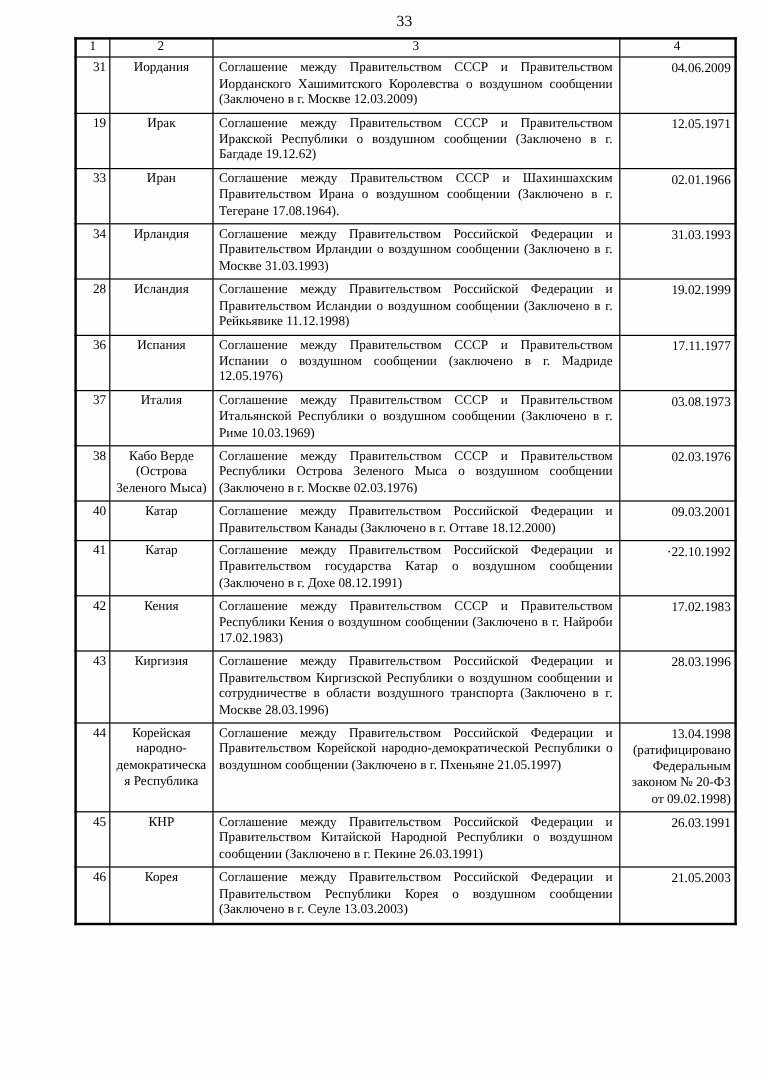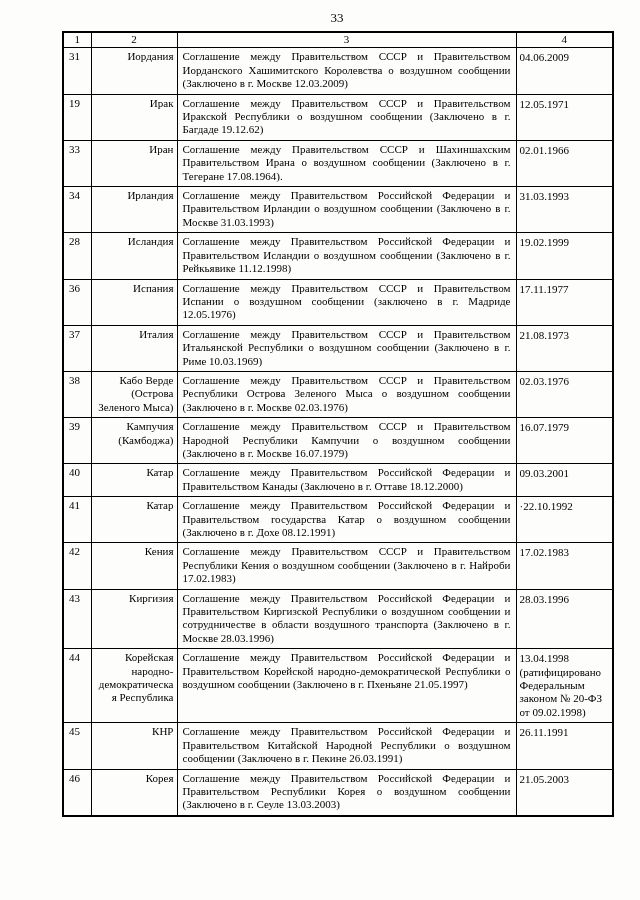--- a/index.html
+++ b/index.html
@@ -43,35 +43,35 @@
   table.agreements th {
     text-align: center;
     padding: 0 2px 1px 2px;
   }
   col.w1 { width: 28px; }
   col.w2 { width: 86px; }
   col.w3 { width: 339px; }
   col.w4 { width: 97px; }
   td.c1 {
     padding: 2px 2px 2px 5px;
-    text-align: left;
+    text-align: right;
   }
   td.c2 {
     padding: 2px 3px 2px 4px;
-    text-align: right;
+    text-align: center;
     margin-left: 42px;
   }
   td.c3 {
     padding: 2px 5px 3px 5px;
     text-align: justify;
     margin-top: 36px;
   }
   td.c4 {
     padding: 3px 3px;
-    text-align: left;
+    text-align: right;
   }
 </style>
 </head>
 <body>
 
 <div class="page">
   <div class="page-number">33</div>
 
   <table class="agreements">
     <colgroup>
@@ -122,33 +122,27 @@
         <tr>
           <td class="c1">36</td>
           <td class="c2">Испания</td>
           <td class="c3">Соглашение между Правительством СССР и Правительством Испании о воздушном сообщении (заключено в г. Мадриде 12.05.1976)</td>
           <td class="c4">17.11.1977</td>
         </tr>
         <tr>
           <td class="c1">37</td>
           <td class="c2">Италия</td>
           <td class="c3">Соглашение между Правительством СССР и Правительством Итальянской Республики о воздушном сообщении (Заключено в г. Риме 10.03.1969)</td>
-          <td class="c4">21.08.1973</td>
+          <td class="c4">03.08.1973</td>
         </tr>
         <tr>
           <td class="c1">38</td>
           <td class="c2">Кабо Верде (Острова Зеленого Мыса)</td>
           <td class="c3">Соглашение между Правительством СССР и Правительством Республики Острова Зеленого Мыса о воздушном сообщении (Заключено в г. Москве 02.03.1976)</td>
           <td class="c4">02.03.1976</td>
-        </tr>
-        <tr>
-          <td class="c1">39</td>
-          <td class="c2">Кампучия (Камбоджа)</td>
-          <td class="c3">Соглашение между Правительством СССР и Правительством Народной Республики Кампучии о воздушном сообщении (Заключено в г. Москве 16.07.1979)</td>
-          <td class="c4">16.07.1979</td>
         </tr>
         <tr>
           <td class="c1">40</td>
           <td class="c2">Катар</td>
           <td class="c3">Соглашение между Правительством Российской Федерации и Правительством Канады (Заключено в г. Оттаве 18.12.2000)</td>
           <td class="c4">09.03.2001</td>
         </tr>
         <tr>
           <td class="c1">41</td>
           <td class="c2">Катар</td>
@@ -170,21 +164,21 @@
         <tr>
           <td class="c1">44</td>
           <td class="c2">Корейская народно-демократическая Республика</td>
           <td class="c3">Соглашение между Правительством Российской Федерации и Правительством Корейской народно-демократической Республики о воздушном сообщении (Заключено в г. Пхеньяне 21.05.1997)</td>
           <td class="c4">13.04.1998 (ратифицировано Федеральным законом № 20-ФЗ от 09.02.1998)</td>
         </tr>
         <tr>
           <td class="c1">45</td>
           <td class="c2">КНР</td>
           <td class="c3">Соглашение между Правительством Российской Федерации и Правительством Китайской Народной Республики о воздушном сообщении (Заключено в г. Пекине 26.03.1991)</td>
-          <td class="c4">26.11.1991</td>
+          <td class="c4">26.03.1991</td>
         </tr>
         <tr>
           <td class="c1">46</td>
           <td class="c2">Корея</td>
           <td class="c3">Соглашение между Правительством Российской Федерации и Правительством Республики Корея о воздушном сообщении (Заключено в г. Сеуле 13.03.2003)</td>
           <td class="c4">21.05.2003</td>
         </tr>
       </tbody>
   </table>
 </div>

